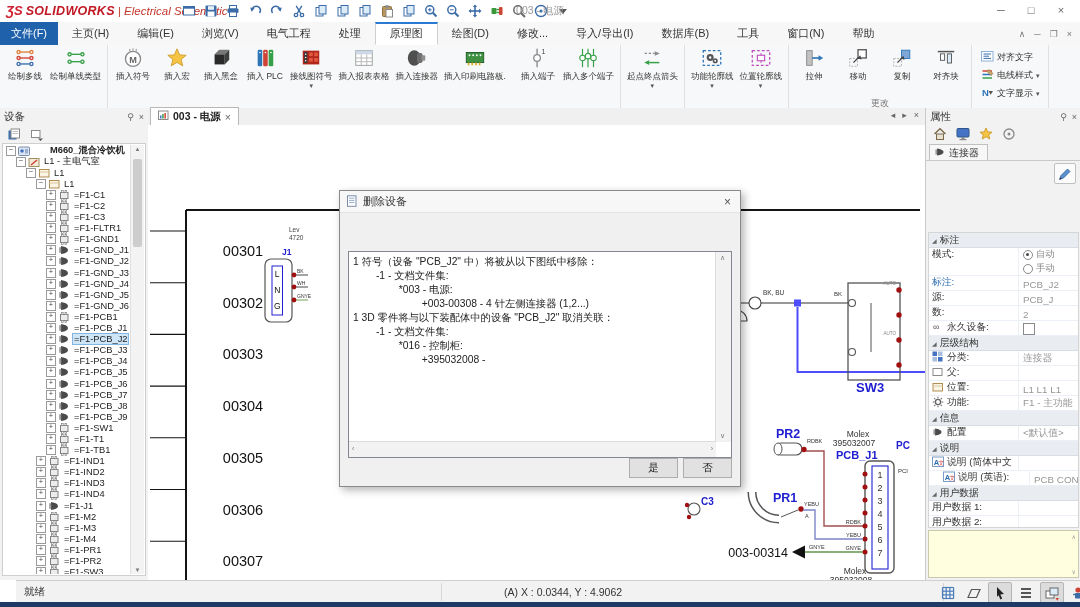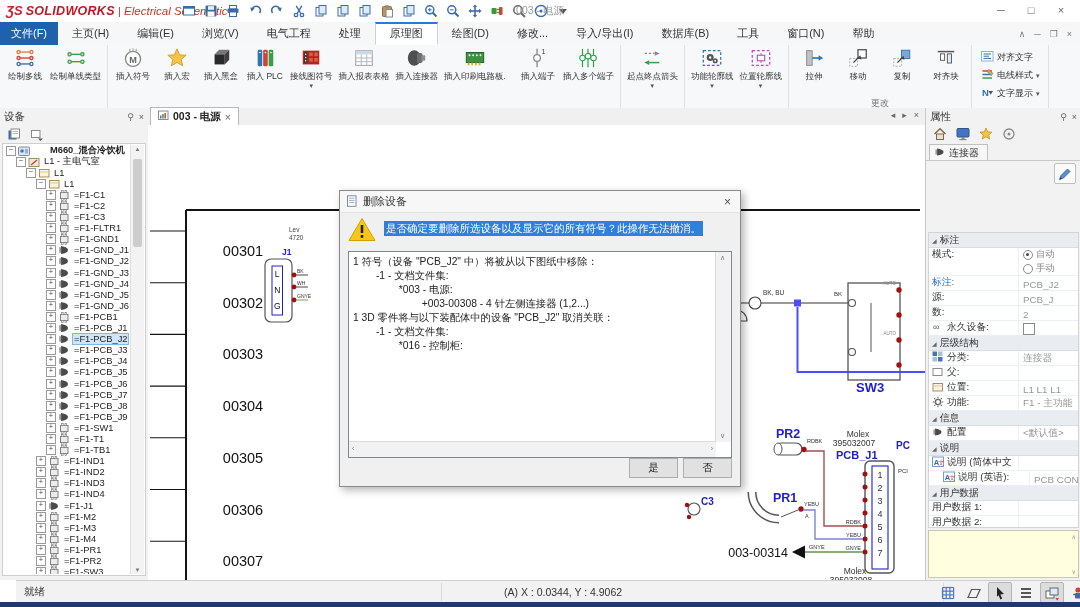--- a/index.html
+++ b/index.html
@@ -1245,30 +1245,22 @@
                 <g stroke="#9ab0cc">
                   <line x1="3" y1="3.2" x2="8.5" y2="3.2"></line>
                   <line x1="3" y1="5.4" x2="8.5" y2="5.4"></line>
                   <line x1="3" y1="7.6" x2="8.5" y2="7.6"></line>
                 </g>
               </svg></span>
           <span>删除设备</span>
           <span class="sp"></span>
           <span id="dlgClose">×</span>
         </div>
-        <div id="dlgWarnRow">
-          <span id="dlgWarnIcon"><svg width="28" height="25" viewBox="0 0 28 25" xmlns="http://www.w3.org/2000/svg">
-                <polygon points="14,1.5 27,23.5 1,23.5" fill="#f8c715" stroke="#caa30a"></polygon>
-                <rect x="12.7" y="8" width="2.6" height="8" fill="#222"></rect>
-                <rect x="12.7" y="18" width="2.6" height="2.8" fill="#222"></rect>
-              </svg></span>
-          <span id="dlgMsg">是否确定要删除所选设备以及显示它的所有符号？此操作无法撤消。</span>
-        </div>
         <div id="dlgText">
-          <div id="dlgLines"><div>1 符号（设备 "PCB_J2" 中）将被从以下图纸中移除：</div><div>        -1 - 文档文件集:</div><div>                *003 - 电源:</div><div>                        +003-00308 - 4 针左侧连接器 (1,2...)</div><div>1 3D 零件将与以下装配体中的设备 "PCB_J2" 取消关联：</div><div>        -1 - 文档文件集:</div><div>                *016 - 控制柜:</div></div>
+          <div id="dlgLines"><div>1 符号（设备 "PCB_J2" 中）将被从以下图纸中移除：</div><div>        -1 - 文档文件集:</div><div>                *003 - 电源:</div><div>                        +003-00308 - 4 针左侧连接器 (1,2...)</div><div>1 3D 零件将与以下装配体中的设备 "PCB_J2" 取消关联：</div><div>        -1 - 文档文件集:</div><div>                *016 - 控制柜:</div><div>                        +395032008 -</div></div>
           <div class="dvsb">
             <span class="dar" style="top:2px;left:4px">∧</span>
             <span class="dar" style="bottom:2px;left:4px">∨</span>
           </div>
           <div class="dhsb">
             <span class="dar" style="left:3px;top:3px">‹</span>
             <span class="dar" style="right:3px;top:3px">›</span>
           </div>
         </div>
         <div class="dlgbtn" id="btnYes">是</div>

